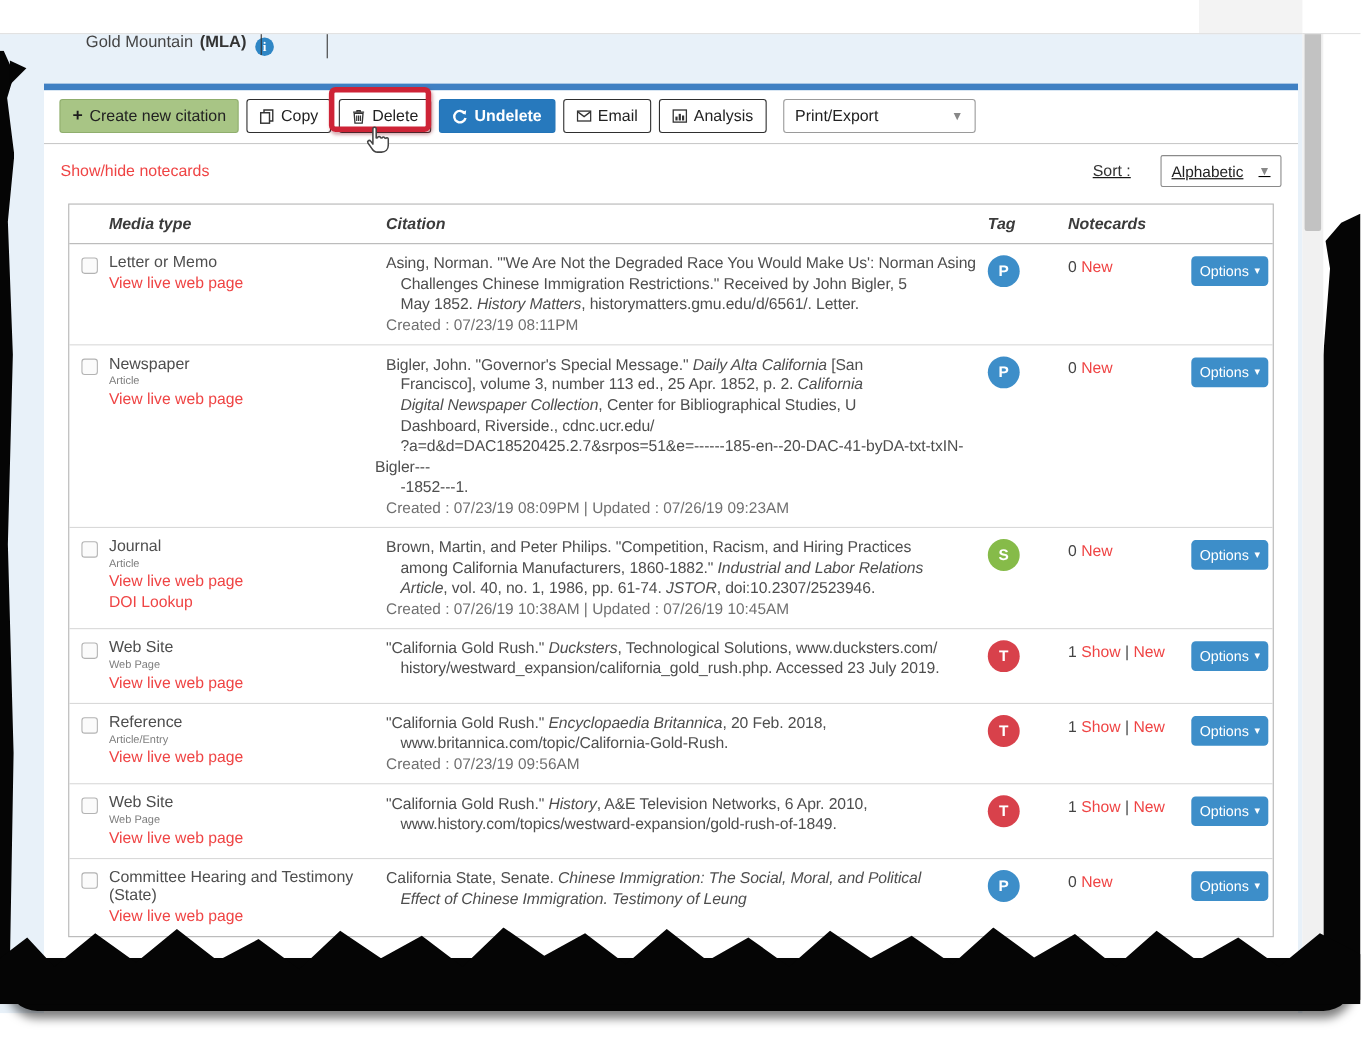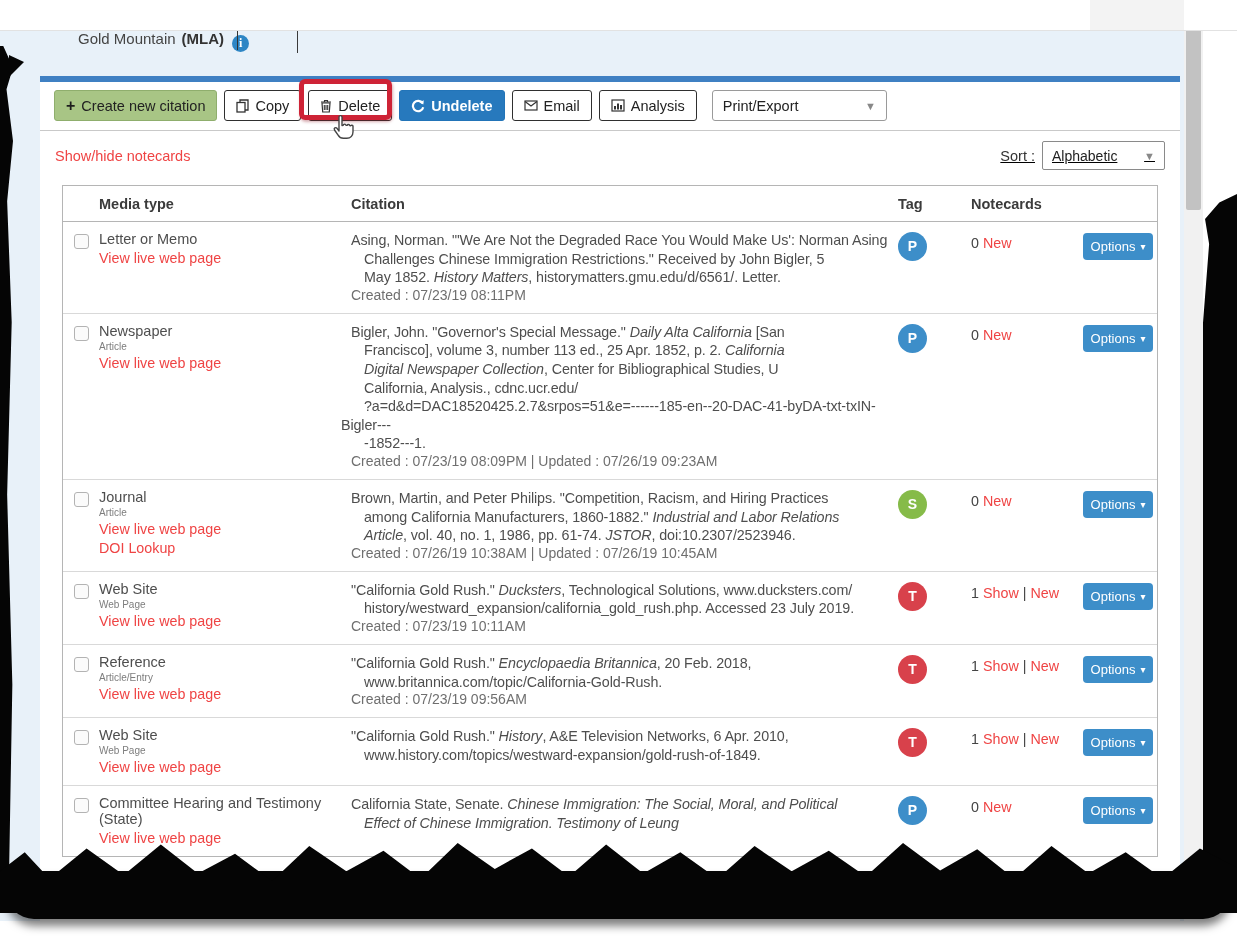--- a/index.html
+++ b/index.html
@@ -35,26 +35,26 @@
   .btn-undelete { background:#2779bd; border-color:#2274b8; color:#fff; font-weight:bold; }
   .dd-printexport { display:inline-flex; align-items:center; justify-content:space-between; width:175px; height:31px; margin-left:8px; padding:0 10px; font-size:14.5px; color:#222; border:1px solid #9a9a9a; border-radius:3px; background:#fff; cursor:pointer; }
   .caret-g { color:#888; font-size:11px; }
   .plus-ic { font-weight:bold; font-size:16px; color:#1d1d1d; }
 
   .subbar { display:flex; align-items:center; justify-content:space-between; padding:10px 15px 12px 15px; }
   .link { color:#ef4444; cursor:pointer; }
   .showhide { font-size:14.5px; }
   .sortwrap { display:flex; align-items:center; gap:7px;text-decoration:underline; }
   .sortlabel { font-size:14.5px; color:#333; }
-  .sortsel { display:inline-flex; align-items:center; justify-content:space-between; width:123px; height:29px; padding:0 9px; font-size:14px; color:#222; border:1px solid #8a8a8a; border-radius:2px; background:#fff; cursor:pointer; }
+  .sortsel { display:inline-flex; align-items:center; justify-content:space-between; width:110px; height:29px; padding:0 9px; font-size:14px; color:#222; border:1px solid #8a8a8a; border-radius:2px; background:#fff; cursor:pointer;margin-left:20px; }
 
   
   .tablebox { margin:3px 22px 0 22px; border:1px solid #b5b5b5; }
   .thead { display:grid; grid-template-columns:36px 252px 547px 73px 112px 1fr; border-bottom:1px solid #b5b5b5; }
-  .th { font-size:14.5px; font-weight:bold; color:#3b3b3b; padding:10px 0 9px 0; }
+  .th { font-size:14.5px; font-weight:bold; color:#3b3b3b; padding:10px 0 9px 0;font-style:italic; }
   .trow { display:grid; grid-template-columns:36px 252px 547px 73px 112px 1fr; border-top:1px solid #d9d9d9; padding:9px 0 10px 0; }
   .trow:first-child { border-top:none; }
   .c1 { display:flex; justify-content:center; padding-top:3px; }
   .checkbox { width:15px; height:15px; border:1px solid #b3b3b3; border-radius:3px; background:#fbfbfb; cursor:pointer; }
   .media-name { font-size:14.5px; color:#4e4e4e; }
   .media-sub { font-size:10px; color:#7d7d7d; margin-top:2px; }
   .media-links .link { font-size:14.3px; margin-top:3px; display:block; }
   .cit { font-size:14.3px; color:#4e4e4e; line-height:18.6px; letter-spacing:-.1px; }
   .cit-line { white-space:nowrap; }
   .ind1 { padding-left:13px; }
@@ -288,21 +288,21 @@
       <div class="media-sub">Article</div>
       <div class="media-links">
                 <span class="link">View live web page</span>
               </div>
     </div>
     <div class="c3">
       <div class="cit">
                 <div class="cit-line ind0"><span>Bigler, John. "Governor's Special Message." </span><span class="it">Daily Alta California</span><span> [San</span></div>
                 <div class="cit-line ind1"><span>Francisco], volume 3, number 113 ed., 25 Apr. 1852, p. 2. </span><span class="it">California</span></div>
                 <div class="cit-line ind1"><span class="it">Digital Newspaper Collection</span><span>, Center for Bibliographical Studies, U</span></div>
-                <div class="cit-line ind1"><span>California, Analysis., cdnc.ucr.edu/</span></div>
+                <div class="cit-line ind1"><span>Dashboard, Riverside., cdnc.ucr.edu/</span></div>
                 <div class="cit-line ind1"><span>?a=d&amp;d=DAC18520425.2.7&amp;srpos=51&amp;e=------185-en--20-DAC-41-byDA-txt-txIN-</span></div>
                 <div class="cit-line indm1"><span>Bigler---</span></div>
                 <div class="cit-line ind1"><span>-1852---1.</span></div>
               </div>
       <div class="meta">Created : 07/23/19 08:09PM | Updated : 07/26/19 09:23AM</div>
     </div>
     <div class="c4"><span class="badge" style="background: rgb(61, 142, 201);">P</span></div>
     <div class="c5"><span>0 </span><span class="link">New</span></div>
     <div class="c6">
       <button class="btn-options">
@@ -351,21 +351,20 @@
       <div class="media-sub">Web Page</div>
       <div class="media-links">
                 <span class="link">View live web page</span>
               </div>
     </div>
     <div class="c3">
       <div class="cit">
                 <div class="cit-line ind0"><span>"California Gold Rush." </span><span class="it">Ducksters</span><span>, Technological Solutions, www.ducksters.com/</span></div>
                 <div class="cit-line ind1"><span>history/westward_expansion/california_gold_rush.php. Accessed 23 July 2019.</span></div>
               </div>
-      <div class="meta">Created : 07/23/19 10:11AM</div>
     </div>
     <div class="c4"><span class="badge" style="background: rgb(216, 65, 75);">T</span></div>
     <div class="c5"><span>1 </span><span class="link">Show</span> | <span class="link">New</span></div>
     <div class="c6">
       <button class="btn-options">
         <span>Options</span>
         <span class="caret-w">▾</span>
       </button>
     </div>
   </div>

